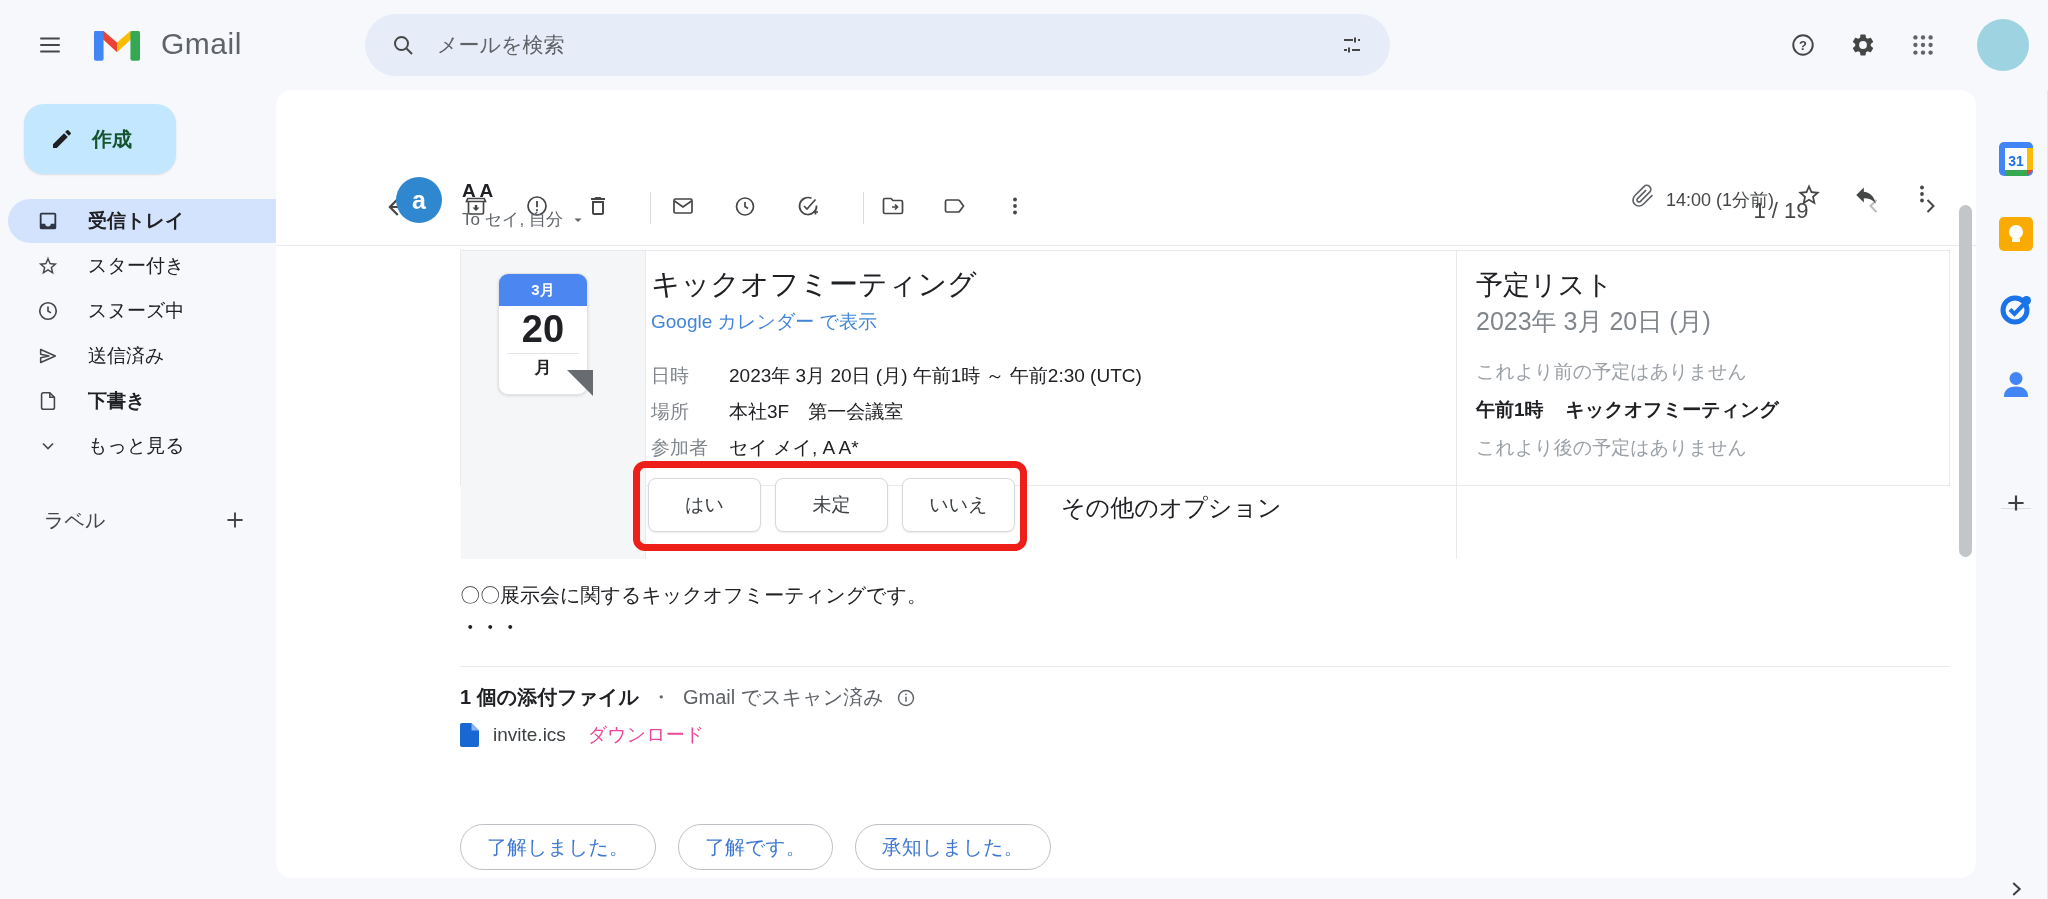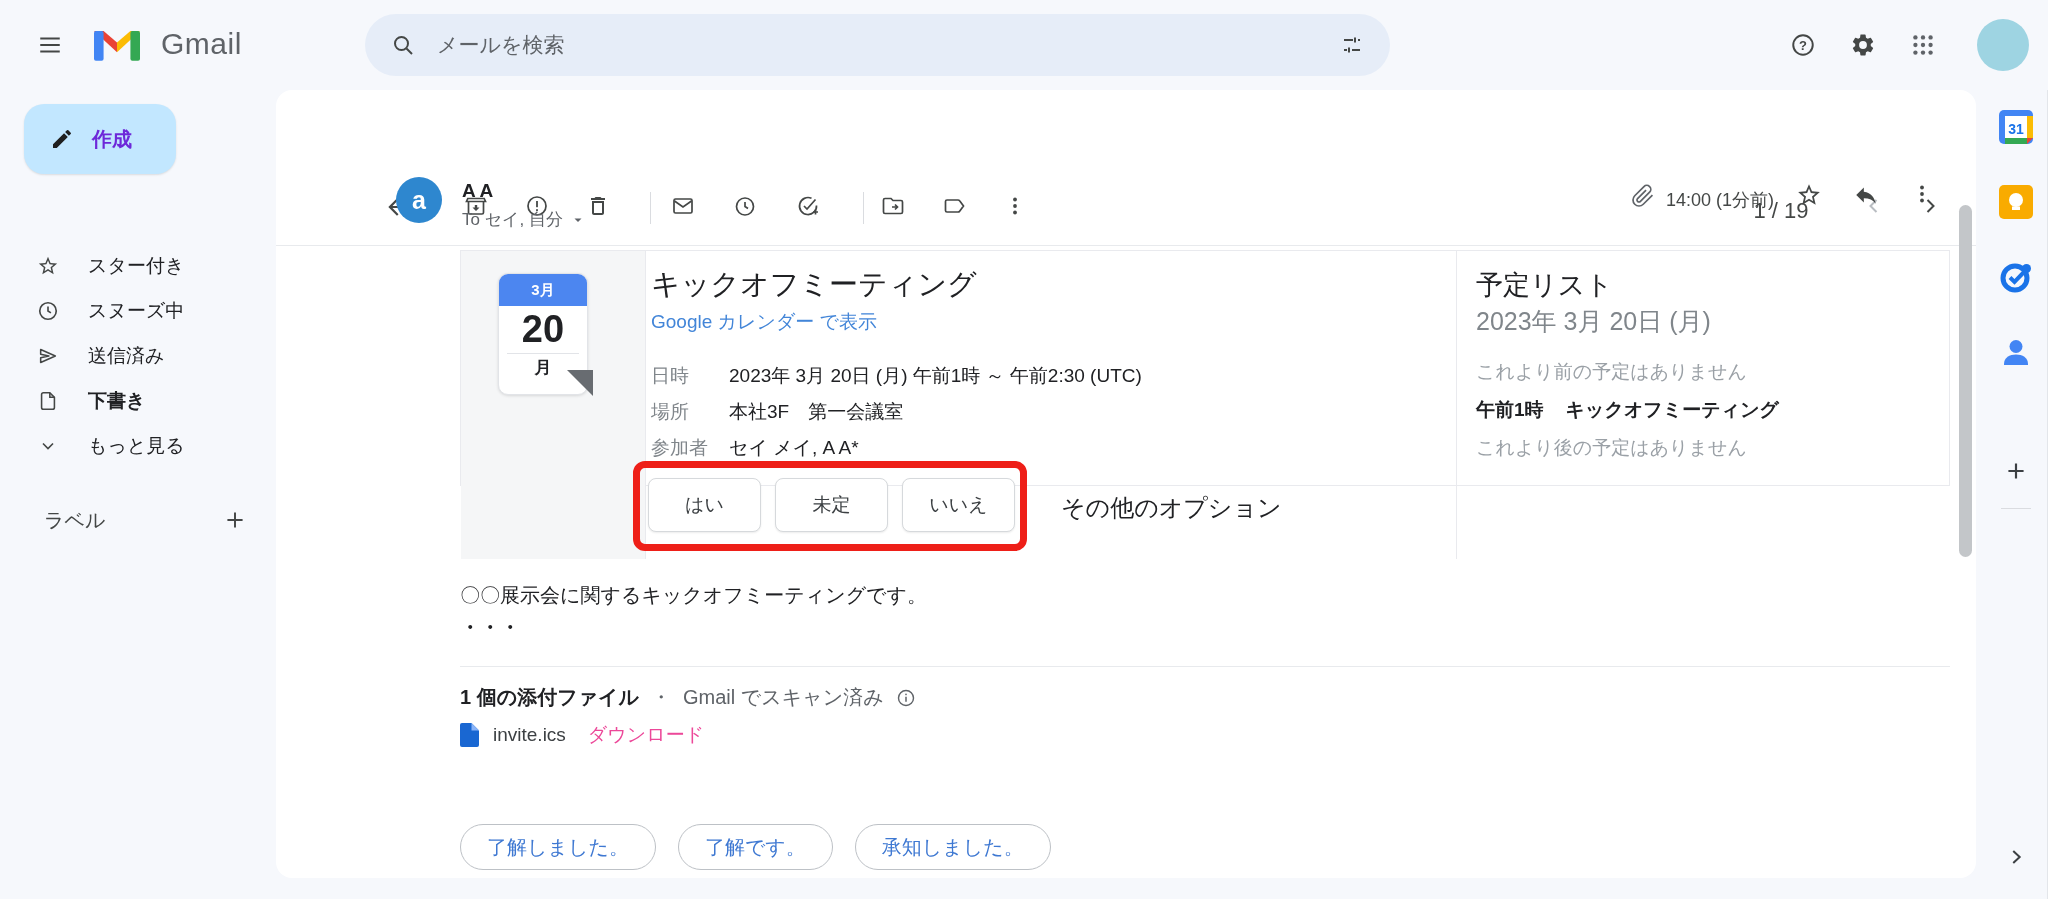--- a/index.html
+++ b/index.html
@@ -16,21 +16,21 @@
   .hbtn { position:absolute; width:48px; height:48px; border-radius:50%; display:flex; align-items:center; justify-content:center; }
   .logo { position:absolute; left:94px; top:26px; display:flex; align-items:center; gap:21px; }
   .logo-text { font-size:30px; color:#5f6368; letter-spacing:0.5px; }
   .search { position:absolute; left:365px; top:14px; width:1025px; height:62px; background:#e6edf8; border-radius:31px; display:flex; align-items:center; padding:0 26px; }
   .search .ph { flex:1; margin-left:22px; font-size:21px; color:#5f6368; }
   .avatar-top { position:absolute; left:1977px; top:19px; width:52px; height:52px; border-radius:50%; background:#9ed4e2; }
 
   
   .sidebar { position:absolute; left:0; top:90px; width:272px; height:809px; }
   .compose { position:absolute; left:24px; top:14px; width:152px; height:70px; background:#c2e7ff; border-radius:20px; display:flex; align-items:center; padding-left:26px; gap:18px; box-shadow:0 1px 2px rgba(60,64,67,.15); }
-  .compose-label { font-size:20px; font-weight:bold; color:#6d28d9; }
+  .compose-label { font-size:20px; font-weight:bold; color:#14532d; }
   .nav-item { position:absolute; left:8px; width:334px; height:44px; border-radius:22px; display:flex; align-items:center; }
   .nav-item .nico { margin-left:28px; width:24px; display:flex; justify-content:center; }
   .nav-item .nlabel { margin-left:28px; font-size:19px; color:#202124; }
   .nav-item .ncount { margin-left:auto; margin-right:30px; font-size:16px; color:#202124; }
   .nav-item.selected { background:#d3e3fd; }
   .nav-item.bold .nlabel, .nav-item.bold .ncount { font-weight:bold; }
   .labels-row { position:absolute; left:0; top:408px; width:272px; height:44px; display:flex; align-items:center; }
   .labels-title { margin-left:44px; font-size:20px; color:#444746; }
   .labels-plus { margin-left:auto; margin-right:24px; }
 
@@ -80,21 +80,21 @@
   .file-row { position:absolute; left:184px; top:632px; display:flex; align-items:center; gap:14px; font-size:19px; }
   .file-name { color:#3c4043; }
   .download { color:#ec4899; margin-left:8px; }
   .replies { position:absolute; left:184px; top:734px; display:flex; gap:22px; }
   .chip { height:46px; border:1.5px solid #bdc1c6; border-radius:23px; padding:16px 26px; display:flex; align-items:center; font-size:20px; color:#3e78d2; background:#fff; }
 
   .scroll-thumb { position:absolute; left:1683px; top:115px; width:13px; height:352px; background:#c3c6c9; border-radius:7px; }
 
   
   .rail { position:absolute; left:1984px; top:90px; width:64px; height:809px; border-right:1px solid #e3e6ea; }
-  .rail-ico { position:absolute; left:15px; }
+  .rail-ico { position:absolute; left:15px;margin-top:32px; }
   .rail-div { position:absolute; left:17px; top:418px; width:30px; height:1px; background:#dadce0; }
 </style>
 </head>
 <body>
 
 <div class="header">
   <div class="hbtn" style="left:26px; top:21px;">
     <svg width="26" height="26" viewBox="0 0 24 24">
         <path d="M3 6h18M3 12h18M3 18h18" stroke="#444746" stroke-width="2" fill="none"></path>
       </svg>
@@ -156,20 +156,29 @@
 <div class="sidebar">
   <div class="compose">
     <span>
       <svg width="24" height="24" viewBox="0 0 24 24">
           <path fill="#1f1f1f" d="M3 17.25V21h3.75L17.8 9.94l-3.75-3.75L3 17.25zM20.7 7.04a1 1 0 0 0 0-1.41l-2.34-2.34a1 1 0 0 0-1.41 0l-1.83 1.83 3.75 3.75 1.83-1.83z"></path>
         </svg>
     </span>
     <span class="compose-label">作成</span>
   </div>
 
+  <div class="nav-item selected bold" style="top:109px;">
+    <span class="nico">
+        <svg width="22" height="22" viewBox="0 0 24 24">
+          <path fill="#2f3545" d="M19 3H5a2 2 0 0 0-2 2v14a2 2 0 0 0 2 2h14a2 2 0 0 0 2-2V5a2 2 0 0 0-2-2zm0 12h-4a3 3 0 0 1-6 0H5V5h14v10z"></path>
+        </svg>
+      </span>
+    <span class="nlabel">受信トレイ</span>
+    <span class="ncount">9</span>
+  </div>
   <div class="nav-item" style="top:154px;">
     <span class="nico">
         <svg width="22" height="22" viewBox="0 0 24 24">
           <path fill="#444746" d="M22 9.24l-7.19-.62L12 2 9.19 8.63 2 9.24l5.46 4.73L5.82 21 12 17.27 18.18 21l-1.63-7.03L22 9.24zM12 15.4l-3.76 2.27 1-4.28-3.32-2.88 4.38-.38L12 6.1l1.71 4.04 4.38.38-3.32 2.88 1 4.28L12 15.4z"></path>
         </svg>
       </span>
     <span class="nlabel">スター付き</span>
     <span class="ncount"></span>
   </div>
   <div class="nav-item" style="top:199px;">

